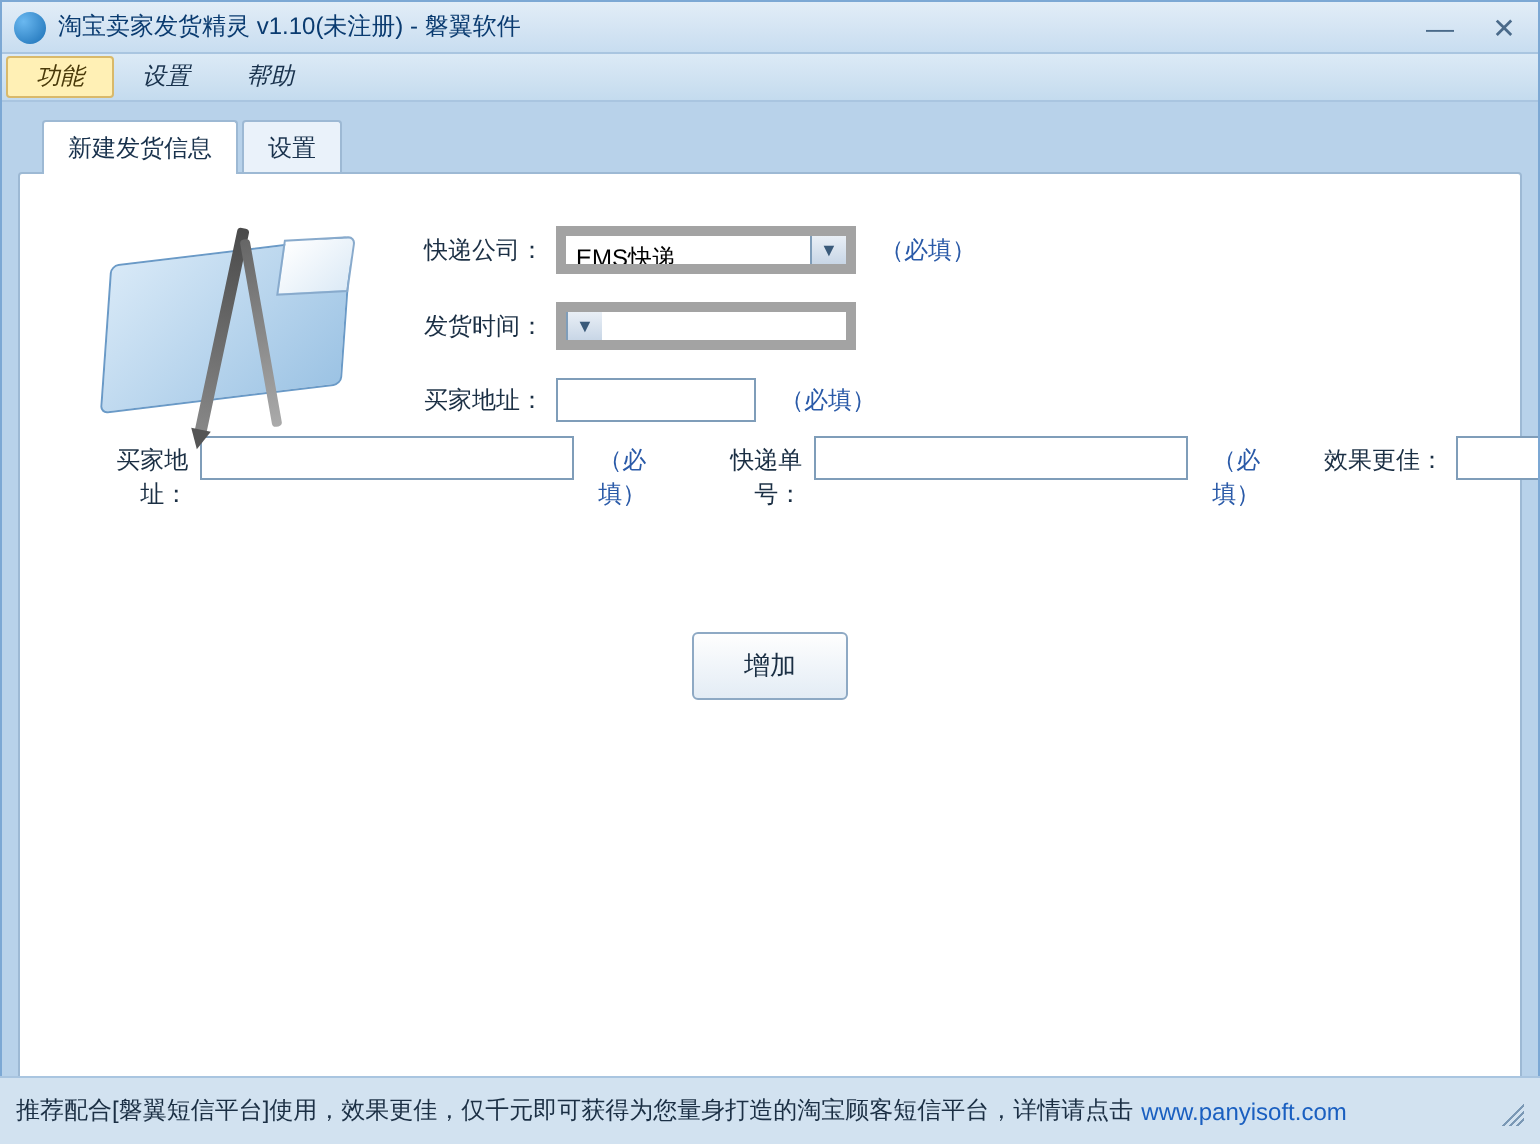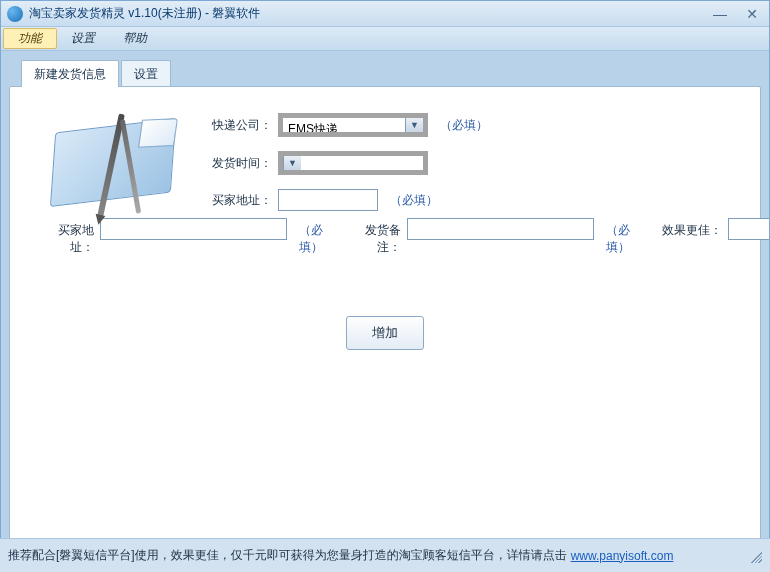--- a/index.html
+++ b/index.html
@@ -239,21 +239,20 @@
   background: #d2e2f0;
   border-top: 1px solid #a9c5e0;
   display: flex;
   align-items: center;
   padding: 0 8px;
   font-size: 12px;
 }
 .footer-text { color: #1b2f44; }
 .footer-link {
   color: #1a5fc0;
-  text-decoration: underline;
   cursor: pointer;
   margin-left: 4px;
 }
 .footer-grip {
   margin-left: auto;
   width: 14px; height: 14px;
   background:
     linear-gradient(135deg, transparent 60%, #7a98b5 60%, #7a98b5 66%, transparent 66%),
     linear-gradient(135deg, transparent 72%, #7a98b5 72%, #7a98b5 78%, transparent 78%),
     linear-gradient(135deg, transparent 84%, #7a98b5 84%, #7a98b5 90%, transparent 90%);
@@ -318,21 +317,21 @@
     </div>
 
     <div class="fields-bottom">
       <div class="frowb">
         <div class="flabelb">买家地址：</div>
         <input class="tinput wwide" value="" style="">
         <span class="req" style="padding-top:4px">（必填）</span>
       </div>
 
       <div class="frowb">
-        <div class="flabelb">发货备注：</div>
+        <div class="flabelb">快递单号：</div>
         <input class="tinput wwide" value="" style="">
         <span class="req" style="padding-top:4px">（必填）</span>
       </div>
 
       <div class="frowb">
         <div class="flabelb">效果更佳：</div>
         <input class="tinput wwide" value="" style="">
       </div>
 
       <div class="frowb">

